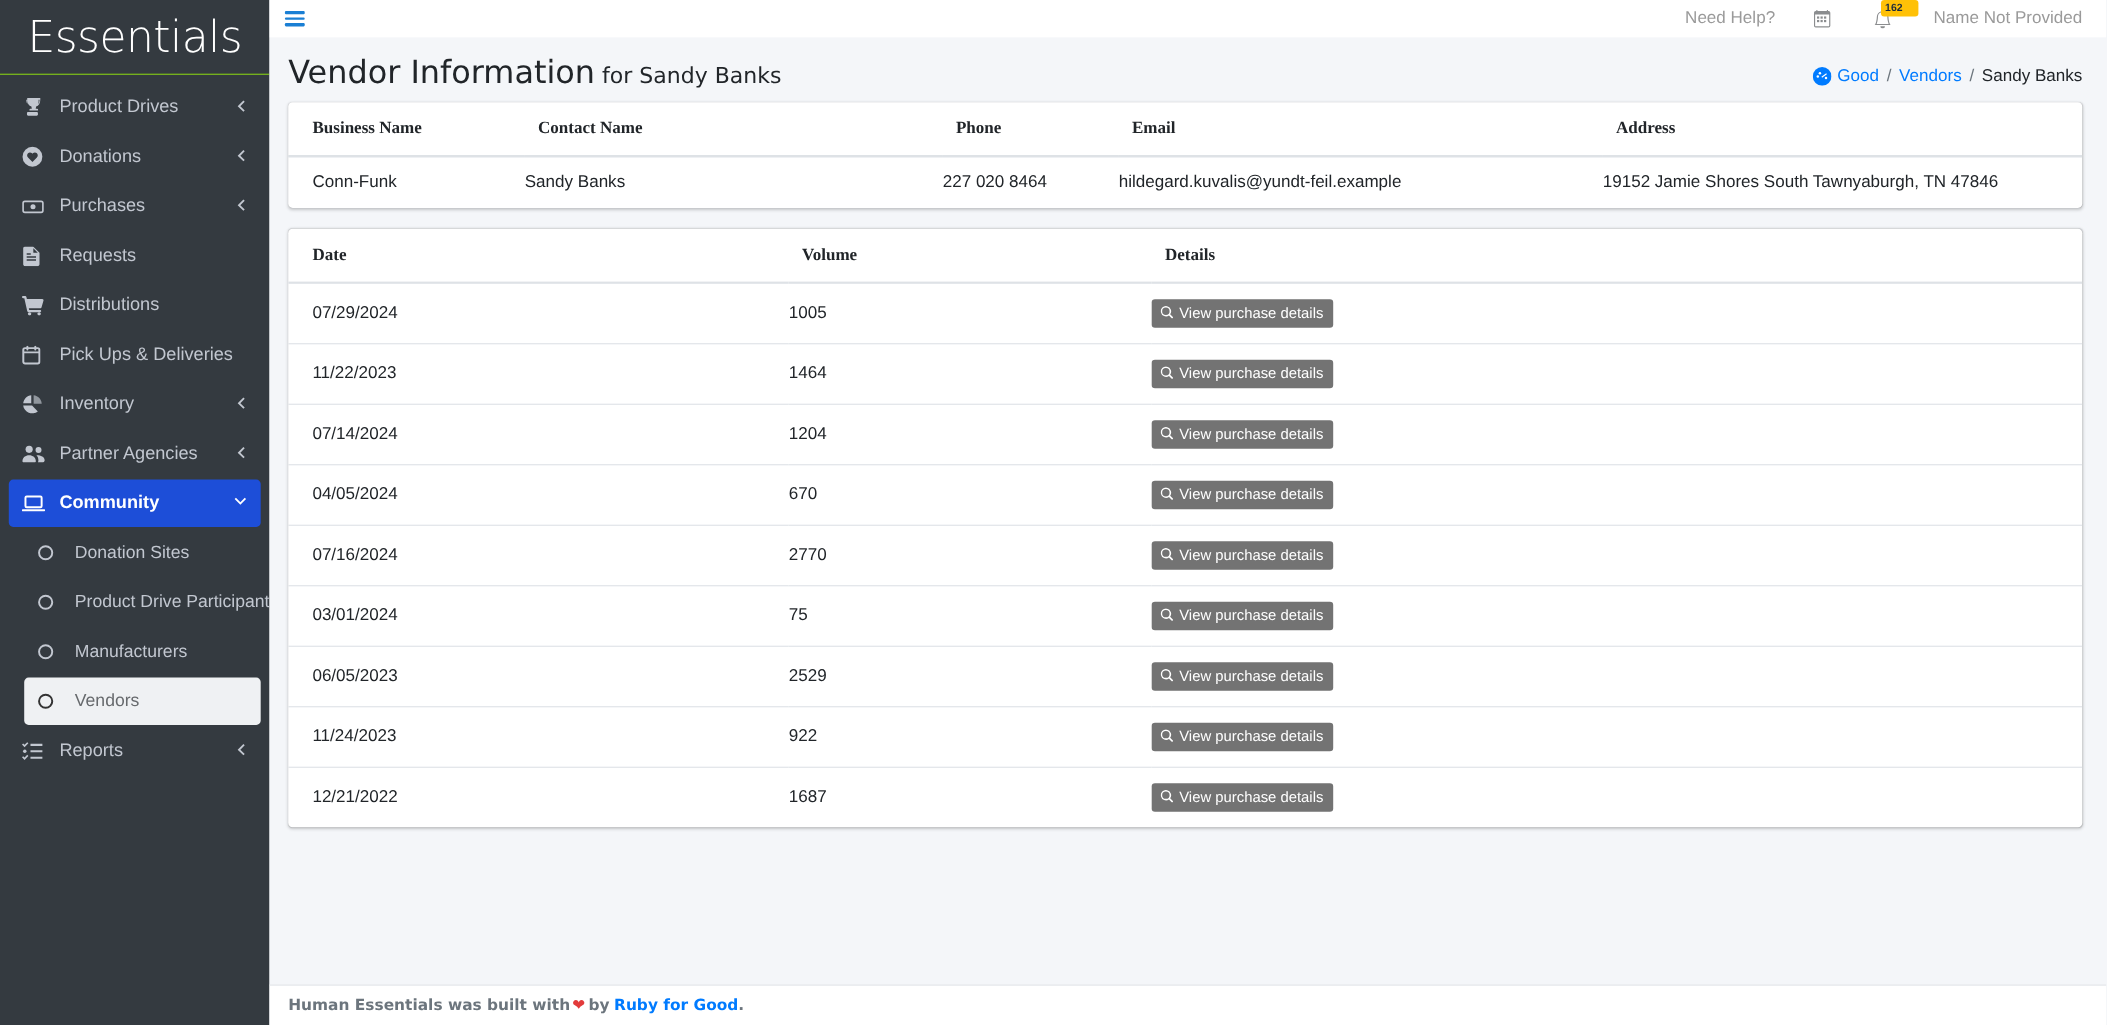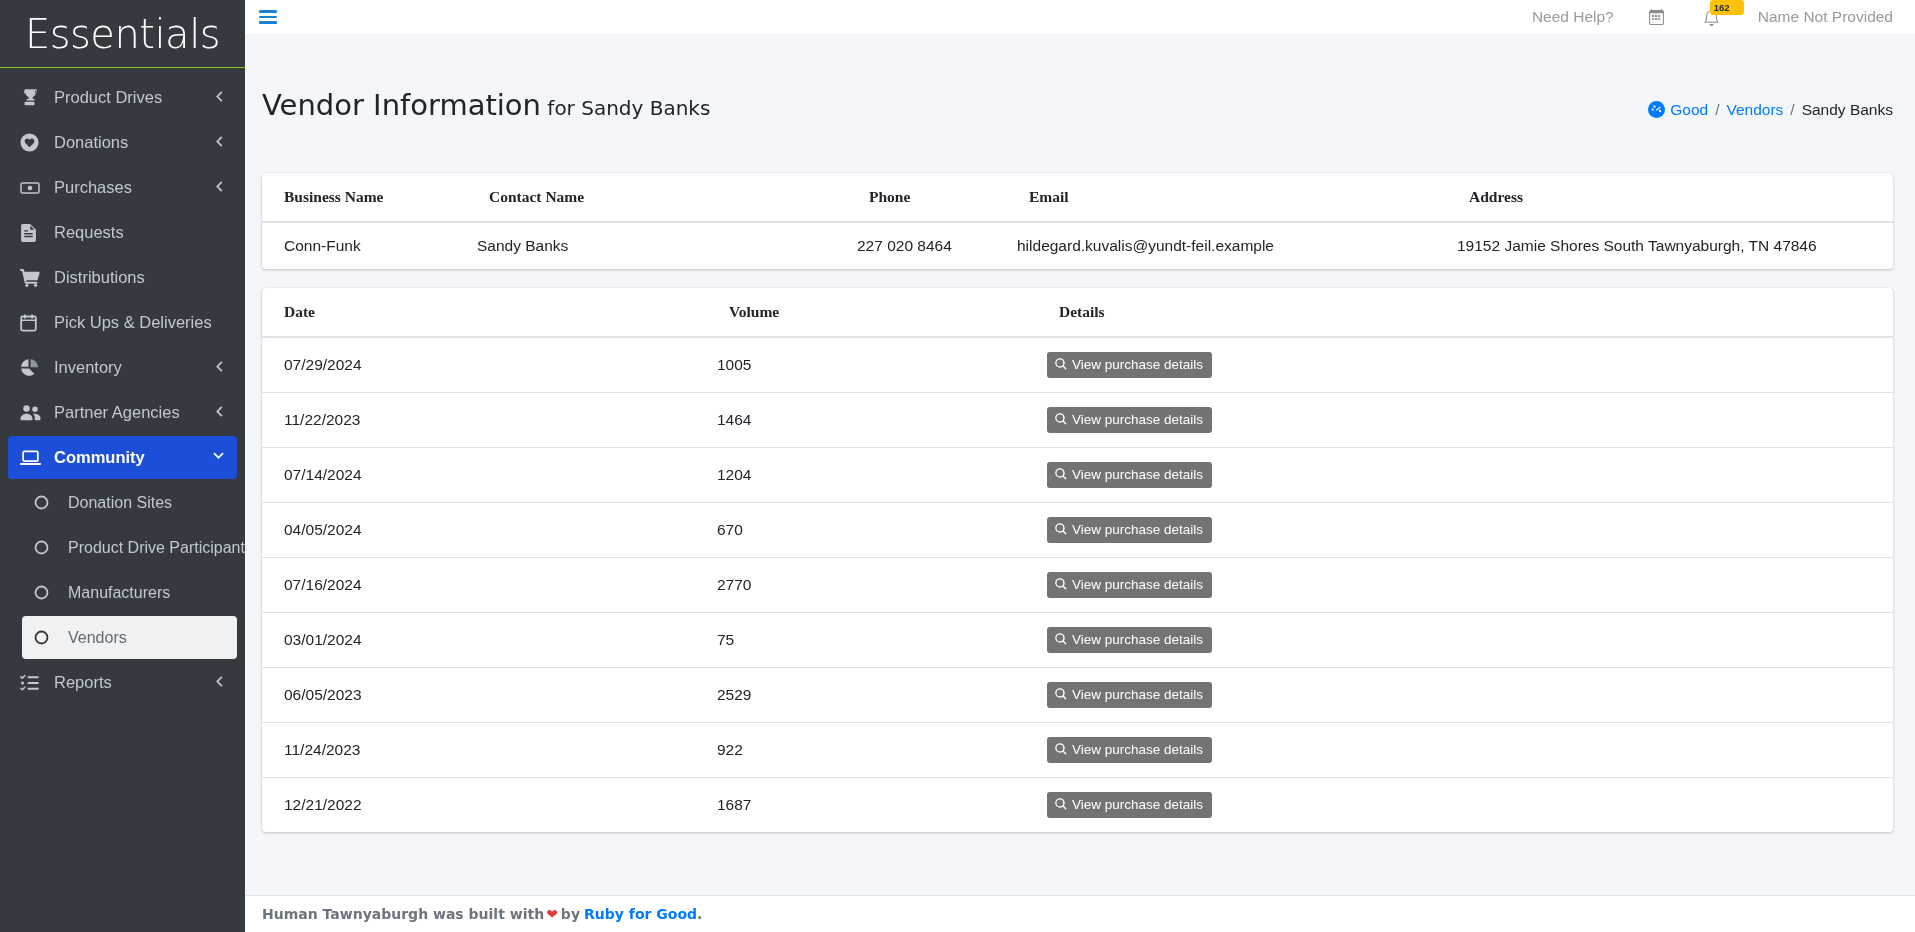--- a/index.html
+++ b/index.html
@@ -78,21 +78,20 @@
 
   
   #main {
     flex: 1;
     height: 932px;
     display: flex;
     flex-direction: column;
     background: #f4f6f9;
     position: relative;
     overflow: hidden;
-    gap: 40px;
   }
   
   #topbar {
     height: 34px;
     min-height: 34px;
     background: #ffffff;
     display: flex;
     align-items: center;
     padding: 0 22px 0 10px;
     position: relative;
@@ -606,20 +605,20 @@
                   <span>View purchase details</span>
                 </button></td>
             </tr>
           </tbody>
       </table>
     </div>
 
   </div>
 
   <div id="footer">
-    <span>Human Tawnyaburgh was built with</span>
+    <span>Human Essentials was built with</span>
     <span class="heart">❤</span>
     <span>by</span>
     <span class="rfg">Ruby for Good</span>
       <span class="dot">.</span>
   </div>
 
 </div>
 
 </body></html>

